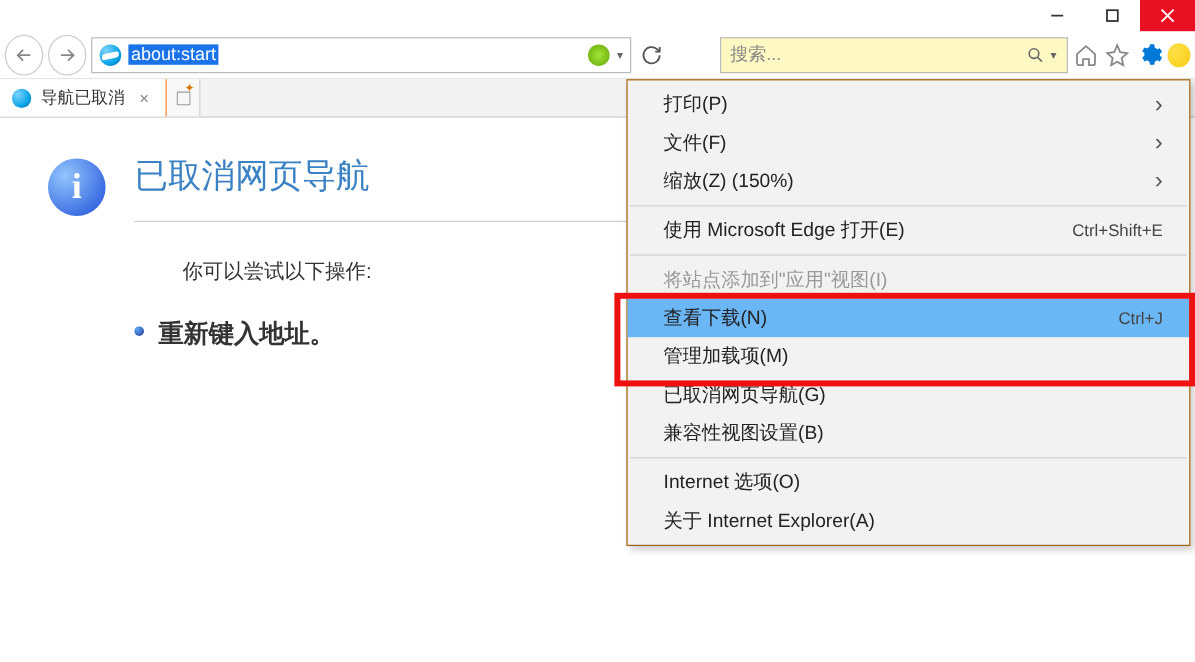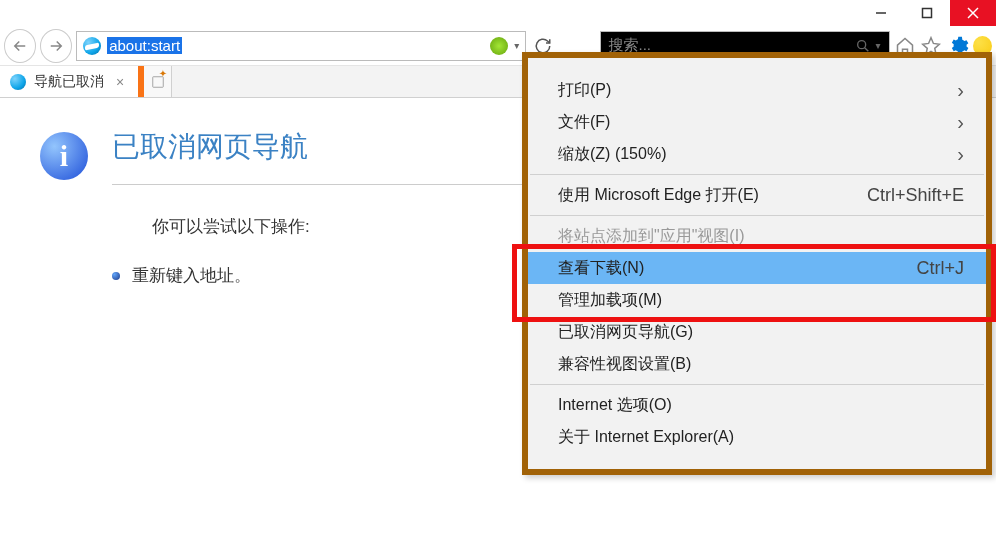--- a/index.html
+++ b/index.html
@@ -23,63 +23,63 @@
     }
     .ie-logo::after {
       content: ""; position: absolute; left: 2px; right: 2px; top: 7px; height: 5px;
       background: #fff; transform: skewY(-12deg); border-radius: 2px;
     }
     .addr-text { flex: 1; font-size: 15px; display: flex; }
     .addr-text span { background: #1a73e8; color: #fff; padding: 0 2px; }
     .security-icon { width: 18px; height: 18px; border-radius: 50%; background: radial-gradient(circle, #a3e635, #65a30d); }
     .dropdown-arrow { color: #666; font-size: 10px; }
     .refresh-btn { width: 28px; height: 28px; display: flex; align-items: center; justify-content: center; color: #555; }
-    .search-wrap { flex: 0 0 290px; height: 30px; border: 1px solid #bbb; background: #000000; display: flex; align-items: center; padding: 0 8px; justify-content: space-between; color: #888; font-size: 15px; margin-left: 39px; }
+    .search-wrap { flex: 0 0 290px; height: 30px; border: 1px solid #bbb; background: #fef9c3; display: flex; align-items: center; padding: 0 8px; justify-content: space-between; color: #888; font-size: 15px; margin-left: 39px; }
     .search-right { display: flex; align-items: center; gap: 4px; }
     .tool-icon { width: 24px; height: 24px; display: flex; align-items: center; justify-content: center; color: #888; }
     .gear-icon { color: #0078d7; }
     .smiley { width: 20px; height: 20px; border-radius: 50%; background: radial-gradient(circle at 30% 30%, #fde047, #facc15); position: relative; }
 
     
     .tabs { height: 32px; display: flex; align-items: stretch; border-bottom: 1px solid #d0d0d0; background: #f3f3f3; }
-    .tab { display: flex; align-items: center; gap: 8px; padding: 0 10px; background: #fff; border-right: 6px solid #f97316; font-size: 14px; color: #333; }
+    .tab { display: flex; align-items: center; gap: 8px; padding: 0 10px; background: #fff; border-right: 1px solid #f97316; font-size: 14px; color: #333; }
     .tab .ie-logo-sm { width: 16px; height: 16px; border-radius: 50%; background: radial-gradient(circle at 30% 30%, #7dd3fc, #0ea5e9 60%, #0369a1); }
     .tab-close { color: #888; font-size: 14px; padding: 0 4px; }
     .new-tab { width: 28px; display: flex; align-items: center; justify-content: center; position: relative; background: #f8f8f8; border-right: 1px solid #d0d0d0; }
     .new-tab-star { position: absolute; top: 2px; right: 4px; color: #d97706; font-size: 10px; }
 
     
     .page { padding: 30px 30px 30px 40px; display: flex; gap: 24px; }
     .info-icon {
       width: 48px; height: 48px; border-radius: 50%;
       background: radial-gradient(circle at 30% 30%, #93c5fd, #1d4ed8);
       display: flex; align-items: center; justify-content: center;
       color: #fff; font-family: Georgia, serif; font-size: 30px; font-weight: bold;
       flex-shrink: 0; margin-top: 4px;
     }
     .page-body h1 { font-size: 28px; font-weight: normal; color: #3b82c4; padding-bottom: 18px; border-bottom: 1px solid #ccc; margin-bottom: 30px; width: 420px; }
     .page-body p { font-size: 17px; color: #333; margin-bottom: 26px; margin-left: 40px; }
     .page-body ul { list-style: none; padding-left: 20px; }
-    .page-body li { font-size: 17px; color: #333; position: relative; }
+    .page-body li { font-size: 21px; color: #333; position: relative; font-weight: bold; }
     .page-body li::before { content: ""; position: absolute; left: -20px; top: 8px; width: 8px; height: 8px; border-radius: 50%; background: radial-gradient(circle at 30% 30%, #60a5fa, #1e3a8a); }
 
     
     .menu {
-      position: absolute; top: 52px; left: 522px; width: 470px;
-      background: #f2f2f2; border: 6px solid #a16207;
+      position: absolute; top: 66px; left: 522px; width: 470px;
+      background: #f2f2f2; border: 1px solid #a16207;
       box-shadow: 3px 3px 6px rgba(0,0,0,0.2);
-      padding: 16px 0;
+      padding: 4px 0;
       font-size: 16px; color: #222;
     }
     .menu-item { height: 32px; display: flex; align-items: center; justify-content: space-between; padding: 0 22px 0 30px; }
     .menu-item.disabled { color: #999; }
     .menu-item.selected { background: #6bb6f5; }
     .menu-submenu::after { content: "›"; font-size: 20px; color: #555; }
     .menu-sep { height: 1px; background: #d0d0d0; margin: 4px 2px; }
-    .shortcut { color: #444; font-size: 18px; }
+    .shortcut { color: #444; font-size: 14px; }
 
     
     .highlight-box {
       position: absolute; left: 512px; top: 244px; width: 484px; height: 78px;
       border: 5px solid #e11; pointer-events: none;
     }
   </style>
 </head>
 <body>
 

